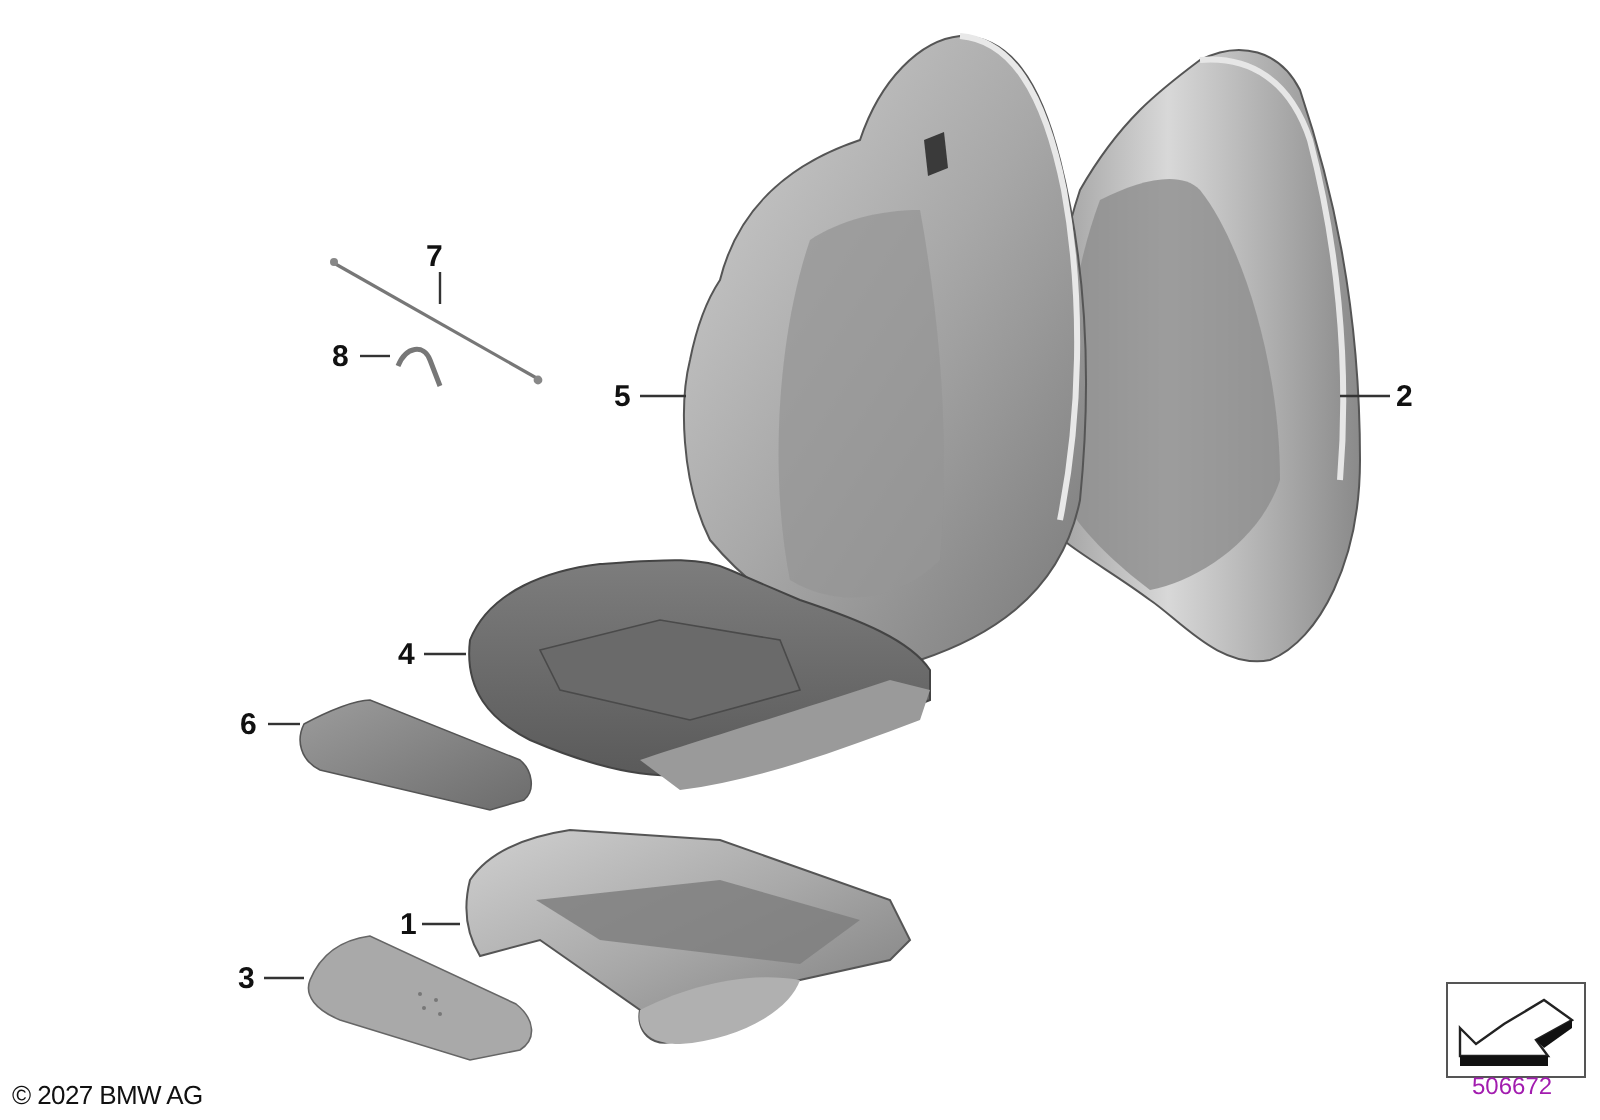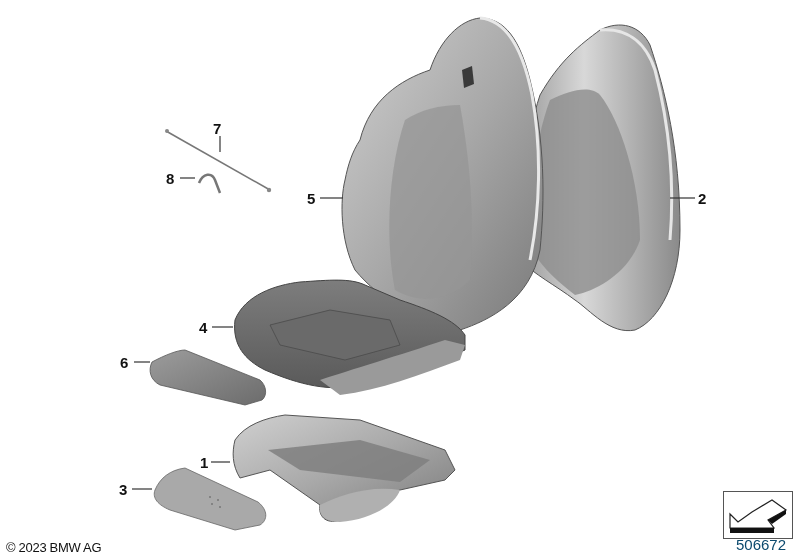--- a/index.html
+++ b/index.html
@@ -1,21 +1,21 @@
 <!DOCTYPE html>
 <html><head>
 <meta charset="utf-8">
 <style>
   html, body { margin: 0; padding: 0; background: #ffffff; }
   body { width: 800px; height: 560px; position: relative; overflow: hidden; font-family: "Liberation Sans", sans-serif; }
   .stage { position: absolute; left: 0; top: 0; width: 800px; height: 560px; }
   .label { position: absolute; font-weight: bold; font-size: 15px; color: #111; line-height: 1; }
   .copyright { position: absolute; left: 6px; top: 540px; font-size: 13px; color: #111; letter-spacing: -0.3px; }
   .refbox { position: absolute; left: 723px; top: 491px; width: 68px; height: 46px; border: 1px solid #555; background: #fff; }
-  .refnum { position: absolute; left: 736px; top: 536px; font-size: 15px; color: #0c4a6e; }
+  .refnum { position: absolute; left: 736px; top: 536px; font-size: 12px; color: #a21caf; }
 </style>
 </head>
 <body>
 
 <div class="stage">
   <svg width="800" height="560" viewBox="0 0 800 560" style="position:absolute;left:0;top:0">
     <defs>
       <linearGradient id="gLight" x1="0" y1="0" x2="1" y2="1">
         <stop offset="0" stop-color="#d0d0d0"></stop>
         <stop offset="0.5" stop-color="#a8a8a8"></stop>
@@ -95,21 +95,21 @@
 
   <span class="label" style="left:213px;top:121px">7</span>
   <span class="label" style="left:166px;top:171px">8</span>
   <span class="label" style="left:307px;top:191px">5</span>
   <span class="label" style="left:698px;top:191px">2</span>
   <span class="label" style="left:199px;top:320px">4</span>
   <span class="label" style="left:120px;top:355px">6</span>
   <span class="label" style="left:200px;top:455px">1</span>
   <span class="label" style="left:119px;top:482px">3</span>
 
-  <span class="copyright">© 2023 BMW AG</span>
+  <span class="copyright">© 2027 BMW AG</span>
 
   <div class="refbox">
     <svg width="68" height="46" viewBox="0 0 68 46">
       <path d="M6 22 L14 30 L28 20 L48 8 L62 18 L44 28 L50 36 L6 36 Z" fill="#fff" stroke="#222" stroke-width="1.2"></path>
       <path d="M6 36 L50 36 L50 41 L6 41 Z" fill="#111"></path>
       <path d="M44 28 L62 18 L62 22 L48 32 Z" fill="#111"></path>
     </svg>
   </div>
   <span class="refnum">506672</span>
 </div>

